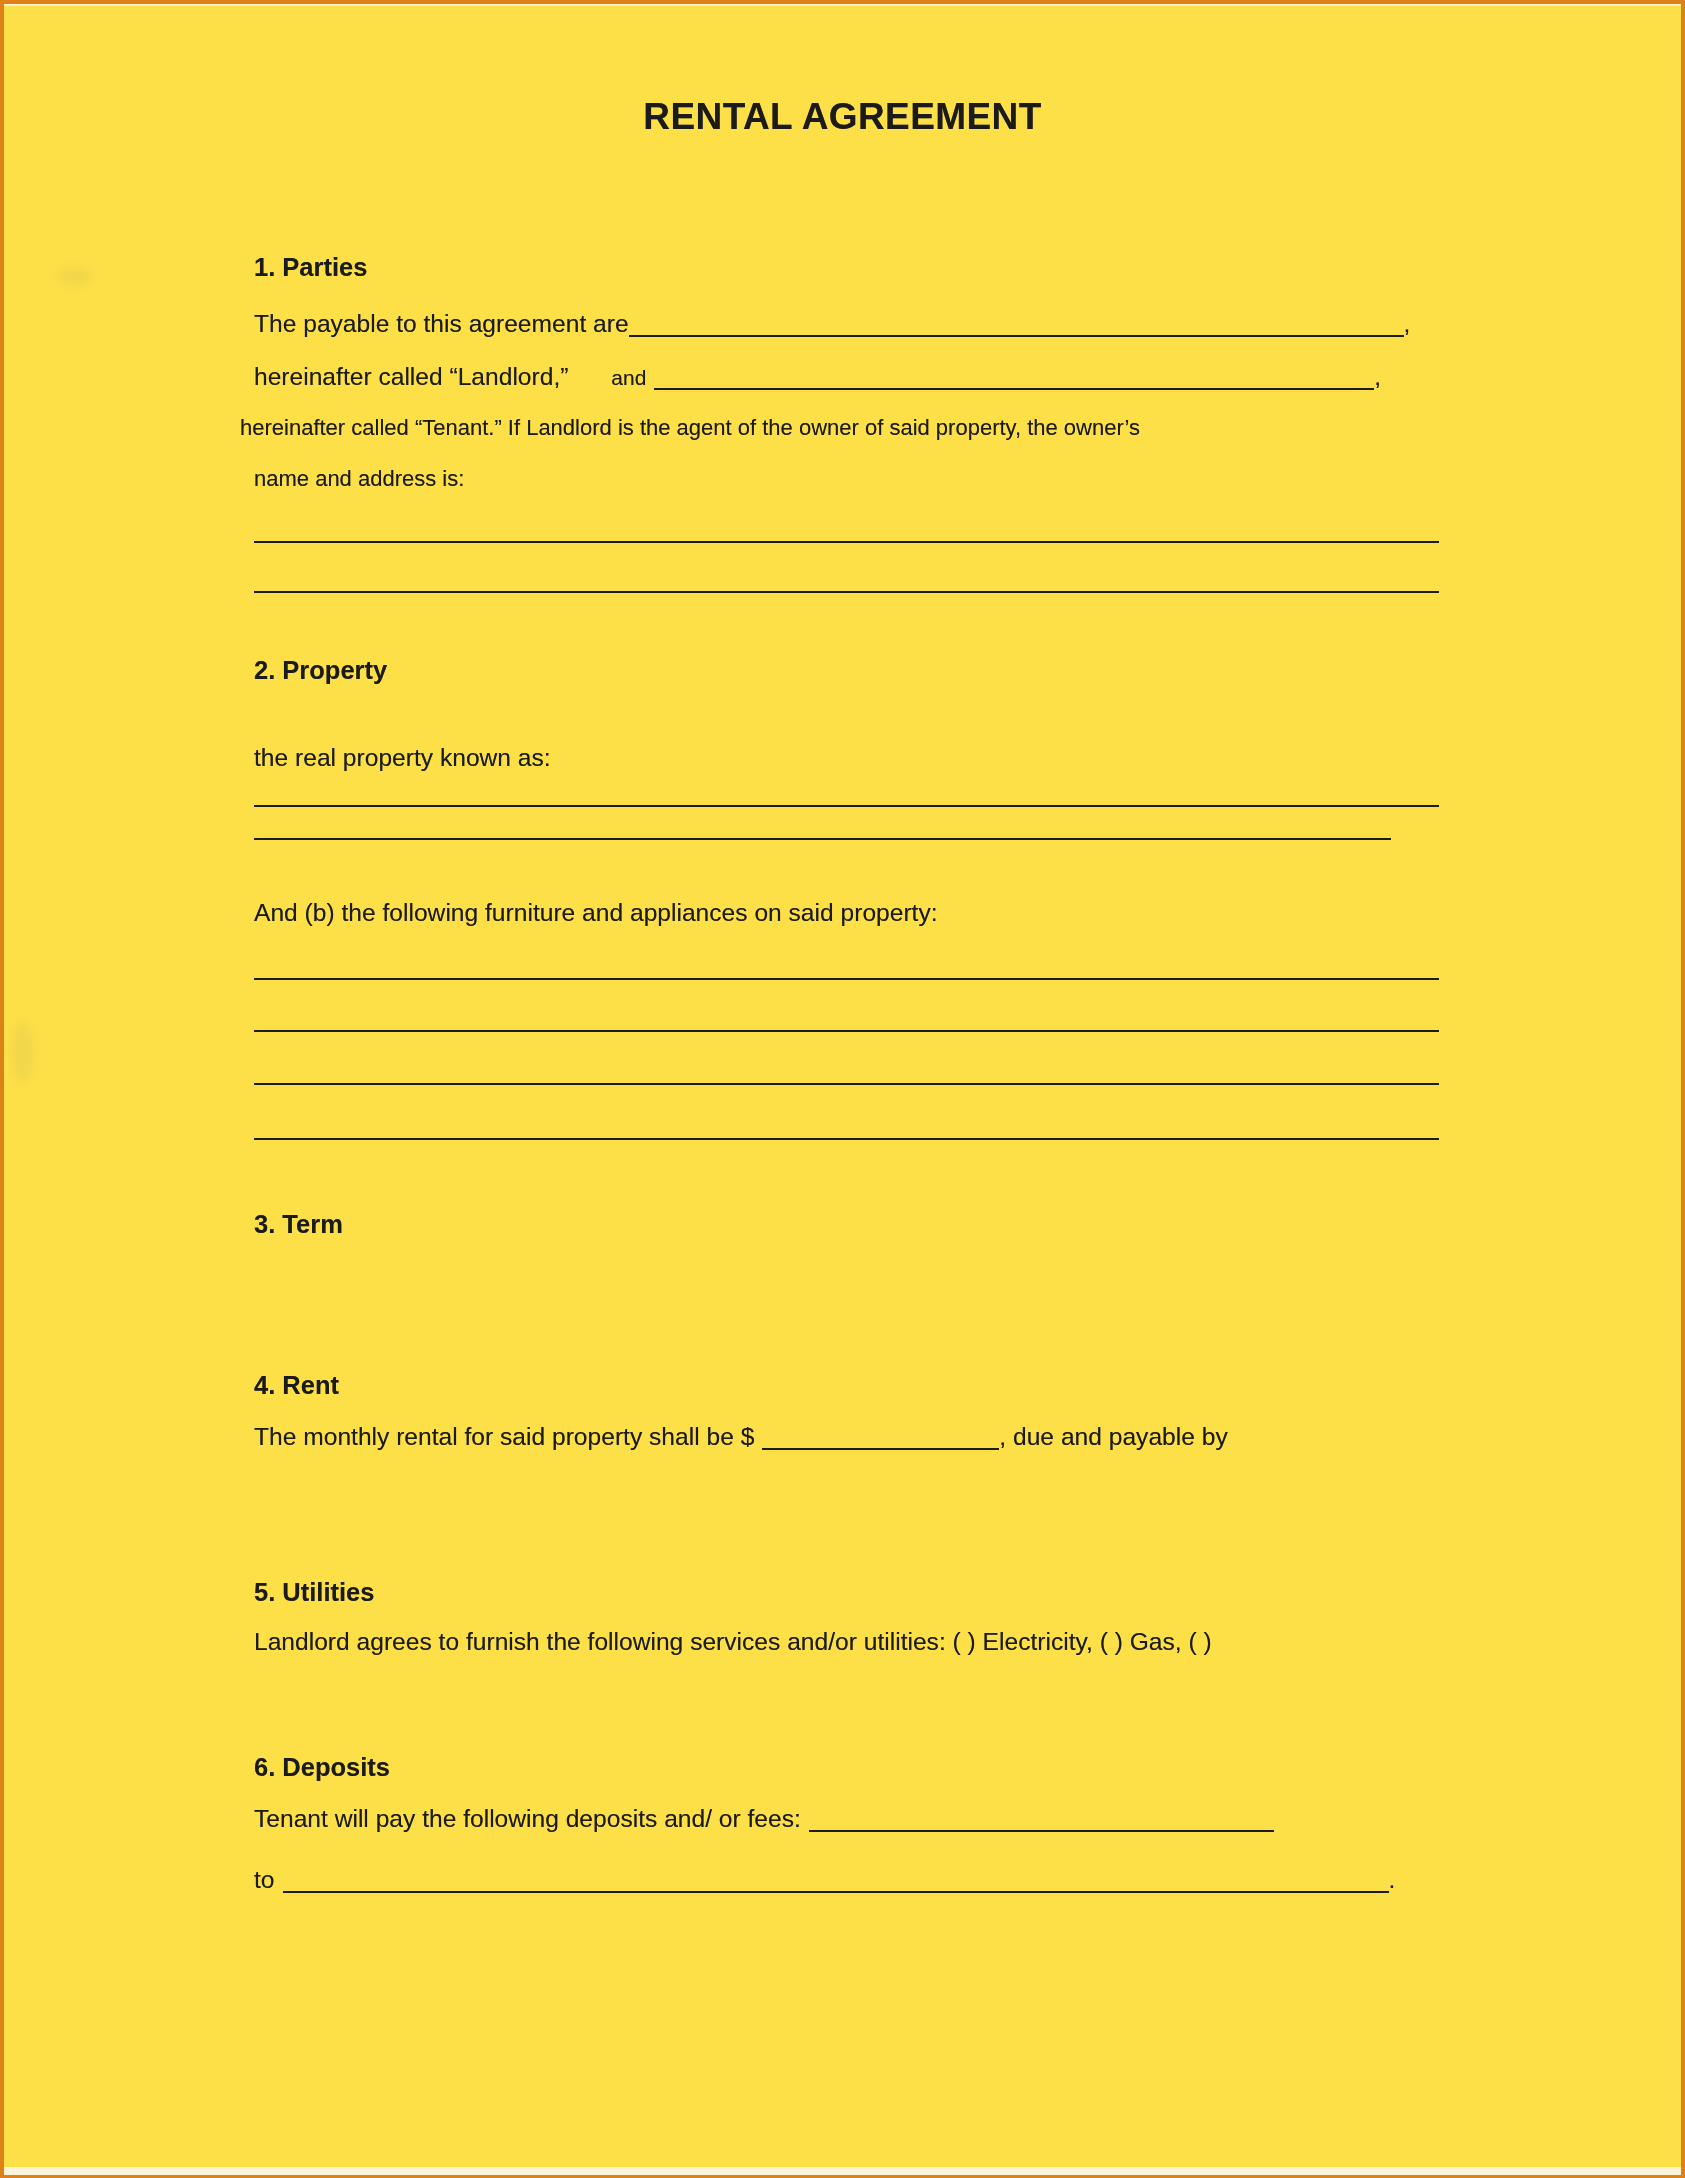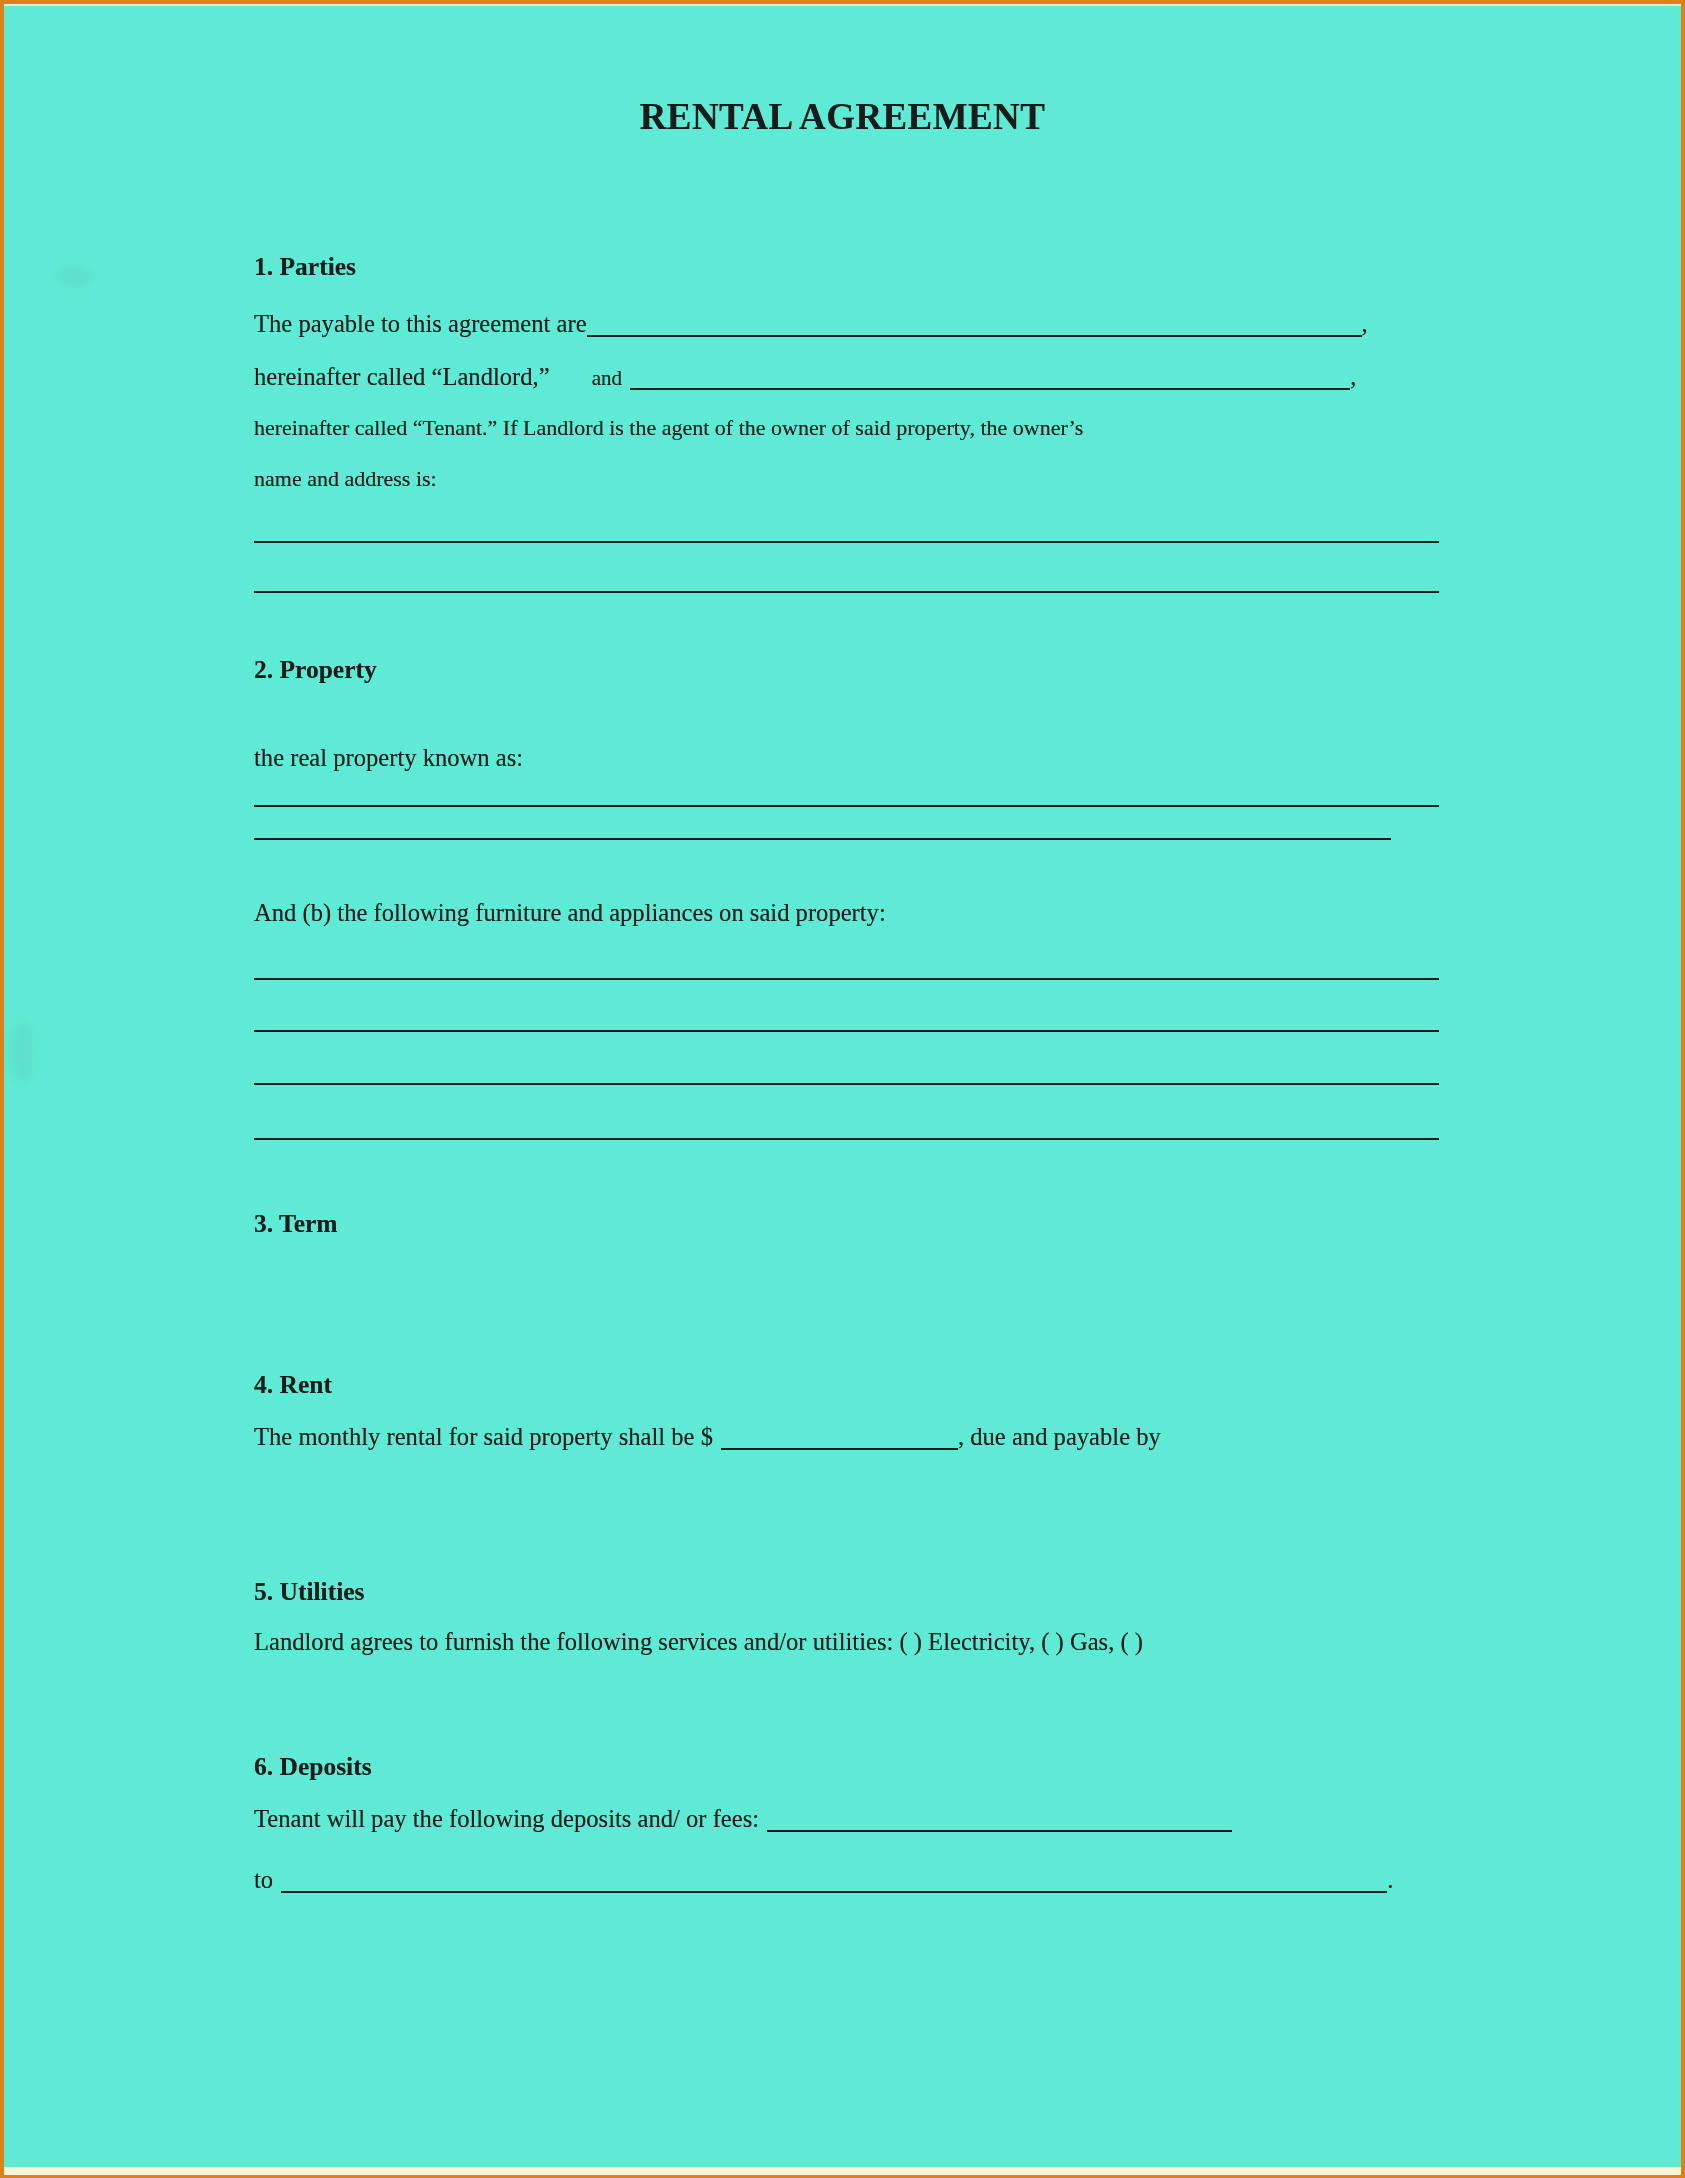--- a/index.html
+++ b/index.html
@@ -1,24 +1,24 @@
 <!DOCTYPE html>
 <html style="font-size:14px"><head>
 <meta charset="utf-8">
 <style>
   html,body{margin:0;padding:0;background:#f7efd8;}
   .page{
     position:relative;
     width:1685px;height:2179px;
     box-sizing:border-box;
-    background:#5eead4;
+    background:#fde047;
     border:4.4px solid #df8119;
     box-shadow: inset 0 -8px 0 #fbf4d9, inset 0 1.8px 0 #fbf4d9;
     overflow:hidden;
-    font-family:Liberation Serif, serif;
+    font-family:Liberation Sans, sans-serif;
     color:#1b1b1b;
   }
   .t{
     position:absolute;
     white-space:nowrap;
     font-size:24.6px;
     line-height:30px;
     color:#1b1b1b;
     text-shadow:0 0 0.5px rgba(25,25,25,.45);
   }
@@ -55,21 +55,21 @@
 <div class="page">
 
   <div class="t title" style="top:98px">RENTAL AGREEMENT</div>
 
   <div class="t h" style="top:248px;left:250px">1. Parties</div>
 
   <div class="t" style="top:305px;left:250px"><span>The payable to this agreement are</span><span class="ul b883"></span><span>,</span></div>
 
   <div class="t" style="top:358px;left:250px"><span>hereinafter called “Landlord,”</span> <span class="xs">and</span><span class="ul b820 ml"></span><span>,</span></div>
 
-  <div class="t small" style="top:409px;left:250px">hereinafter called “Tenant.”  If Landlord is the agent of the owner of said property, the owner’s</div>
+  <div class="t small" style="top:409px;left:236px">hereinafter called “Tenant.”  If Landlord is the agent of the owner of said property, the owner’s</div>
   <div class="t small" style="top:460px;left:250px">name and address is:</div>
 
   <div class="hr w1350" style="top:537px"></div>
   <div class="hr w1350" style="top:587px"></div>
 
   <div class="t h" style="top:651px;left:250px">2. Property</div>
 
   <div class="t para" style="top:701px;left:250px"><br><span>the real property known as:</span></div>
 
   <div class="hr w1350" style="top:801px"></div>

